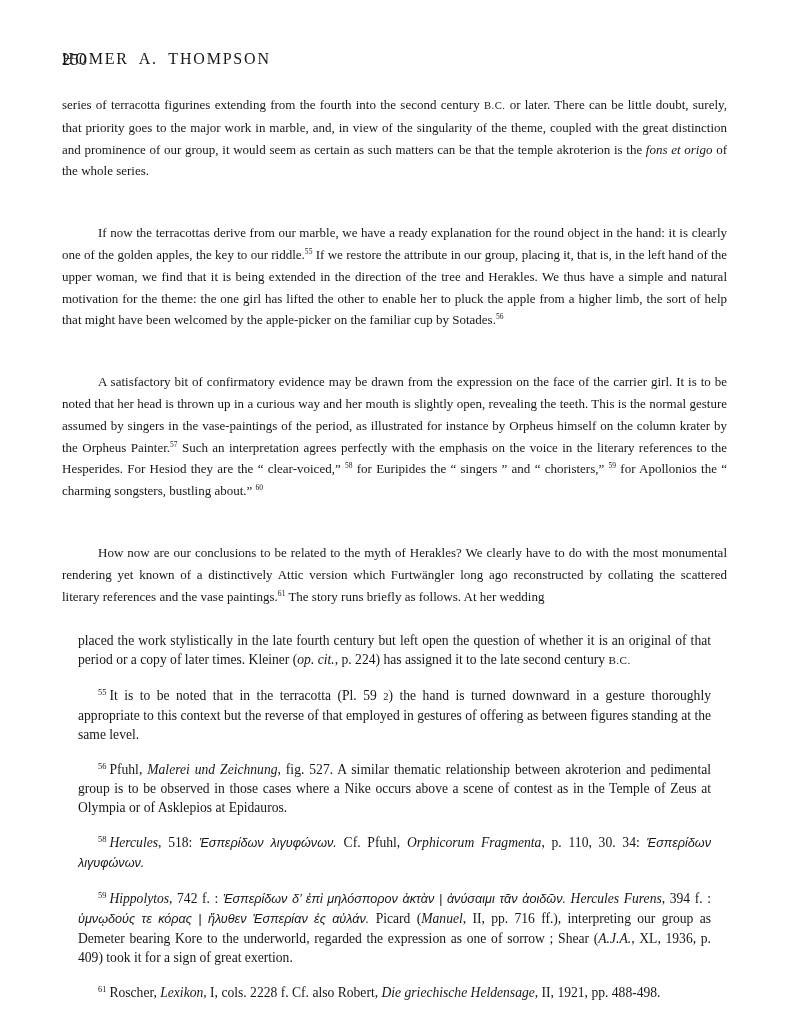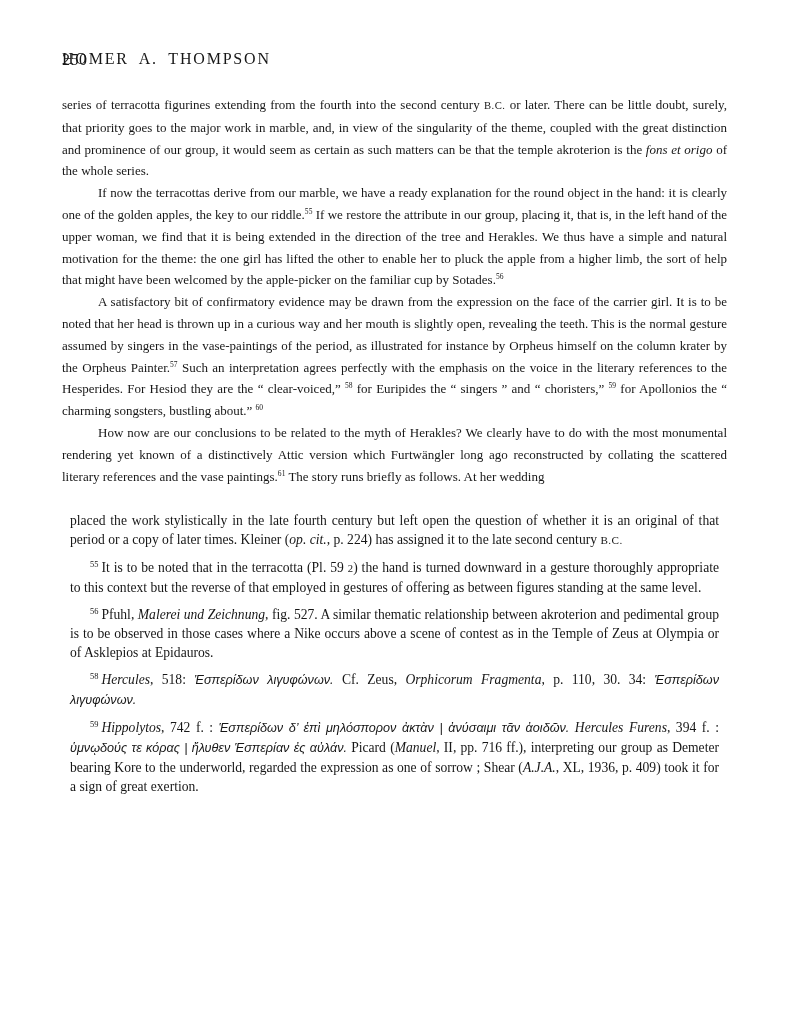--- a/index.html
+++ b/index.html
@@ -30,28 +30,28 @@
     display: block;
     letter-spacing: 1.8px;
     word-spacing: 5px;
   }
   .body-text {
     font-size: 13px;
     line-height: 21.8px;
     text-align: justify;
   }
   .body-para { margin: 0; }
-  .body-para.indent { text-indent: 36px; }
+  .body-para.indent { text-indent: 36px; margin-top: 40px; }
   .footnotes {
     margin-top: 24px;
     font-size: 13.6px;
     line-height: 19px;
     text-align: justify;
   }
-  .footnote { margin: 8px; }
+  .footnote { margin: 16px; }
   .footnote.indent { text-indent: 20px; }
   sup.fnref {
     font-size: 0.58em;
     vertical-align: super;
     line-height: 0;
   }
   sup.fnmark {
     font-size: 0.62em;
     vertical-align: super;
     line-height: 0;
@@ -74,16 +74,17 @@
   <div class="body-text">
       <p class="body-para"><span class="run-normal">series of terracotta figurines extending from the fourth into the second century </span><span class="run-smallcaps">B.C.</span><span class="run-normal"> or later. There can be little doubt, surely, that priority goes to the major work in marble, and, in view of the singularity of the theme, coupled with the great distinction and prominence of our group, it would seem as certain as such matters can be that the temple akroterion is the </span><span class="run-italic">fons et origo</span><span class="run-normal"> of the whole series.</span></p>
       <p class="body-para indent"><span class="run-normal">If now the terracottas derive from our marble, we have a ready explanation for the round object in the hand: it is clearly one of the golden apples, the key to our riddle.</span><sup class="fnref">55</sup><span class="run-normal"> If we restore the attribute in our group, placing it, that is, in the left hand of the upper woman, we find that it is being extended in the direction of the tree and Herakles. We thus have a simple and natural motivation for the theme: the one girl has lifted the other to enable her to pluck the apple from a higher limb, the sort of help that might have been welcomed by the apple-picker on the familiar cup by Sotades.</span><sup class="fnref">56</sup></p>
       <p class="body-para indent"><span class="run-normal">A satisfactory bit of confirmatory evidence may be drawn from the expression on the face of the carrier girl. It is to be noted that her head is thrown up in a curious way and her mouth is slightly open, revealing the teeth. This is the normal gesture assumed by singers in the vase-paintings of the period, as illustrated for instance by Orpheus himself on the column krater by the Orpheus Painter.</span><sup class="fnref">57</sup><span class="run-normal"> Such an interpretation agrees perfectly with the emphasis on the voice in the literary references to the Hesperides. For Hesiod they are the “ clear-voiced,” </span><sup class="fnref">58</sup><span class="run-normal"> for Euripides the “ singers ” and “ choristers,” </span><sup class="fnref">59</sup><span class="run-normal"> for Apollonios the “ charming songsters, bustling about.” </span><sup class="fnref">60</sup></p>
       <p class="body-para indent"><span class="run-normal">How now are our conclusions to be related to the myth of Herakles? We clearly have to do with the most monumental rendering yet known of a distinctively Attic version which Furtwängler long ago reconstructed by collating the scattered literary references and the vase paintings.</span><sup class="fnref">61</sup><span class="run-normal"> The story runs briefly as follows. At her wedding</span></p>
     </div>
   <div class="footnotes">
       <p class="footnote"><span class="run-normal">placed the work stylistically in the late fourth century but left open the question of whether it is an original of that period or a copy of later times. Kleiner (</span><span class="run-italic">op. cit.</span><span class="run-normal">, p. 224) has assigned it to the late second century </span><span class="run-smallcaps">B.C.</span></p>
       <p class="footnote indent"><sup class="fnmark">55</sup><span class="run-normal">It is to be noted that in the terracotta (Pl. 59 </span><span class="run-small">2</span><span class="run-normal">) the hand is turned downward in a gesture thoroughly appropriate to this context but the reverse of that employed in gestures of offering as between figures standing at the same level.</span></p>
       <p class="footnote indent"><sup class="fnmark">56</sup><span class="run-normal">Pfuhl, </span><span class="run-italic">Malerei und Zeichnung</span><span class="run-normal">, fig. 527. A similar thematic relationship between akroterion and pedimental group is to be observed in those cases where a Nike occurs above a scene of contest as in the Temple of Zeus at Olympia or of Asklepios at Epidauros.</span></p>
-      <p class="footnote indent"><sup class="fnmark">58</sup><span class="run-italic">Hercules</span><span class="run-normal">, 518: </span><span class="run-greek">Ἑσπερίδων λιγυφώνων.</span><span class="run-normal"> Cf. Zeus, </span><span class="run-italic">Orphicorum Fragmenta</span><span class="run-normal">, p. 110, 30. 34: </span><span class="run-greek">Ἑσπερίδων λιγυφώνων.</span></p>
+      <p class="footnote indent"><sup class="fnmark">58</sup><span class="run-italic">Hercules</span><span class="run-normal">, 518: </span><span class="run-greek">Ἑσπερίδων λιγυφώνων.</span><span class="run-normal"> Cf. Pfuhl, </span><span class="run-italic">Orphicorum Fragmenta</span><span class="run-normal">, p. 110, 30. 34: </span><span class="run-greek">Ἑσπερίδων λιγυφώνων.</span></p>
       <p class="footnote indent"><sup class="fnmark">59</sup><span class="run-italic">Hippolytos</span><span class="run-normal">, 742 f. : </span><span class="run-greek">Ἑσπερίδων δ’ ἐπὶ μηλόσπορον ἀκτὰν | ἀνύσαιμι τᾶν ἀοιδῶν.</span><span class="run-normal"> </span><span class="run-italic">Hercules Furens</span><span class="run-normal">, 394 f. : </span><span class="run-greek">ὑμνῳδούς τε κόρας | ἤλυθεν Ἑσπερίαν ἐς αὐλάν.</span><span class="run-normal"> Picard (</span><span class="run-italic">Manuel</span><span class="run-normal">, II, pp. 716 ff.), interpreting our group as Demeter bearing Kore to the underworld, regarded the expression as one of sorrow ; Shear (</span><span class="run-italic">A.J.A.</span><span class="run-normal">, XL, 1936, p. 409) took it for a sign of great exertion.</span></p>
+      <p class="footnote indent"><sup class="fnmark">61</sup><span class="run-normal">Roscher, </span><span class="run-italic">Lexikon</span><span class="run-normal">, I, cols. 2228 f. Cf. also Robert, </span><span class="run-italic">Die griechische Heldensage</span><span class="run-normal">, II, 1921, pp. 488-498.</span></p>
     </div>
 </div>
 
 </body></html>

